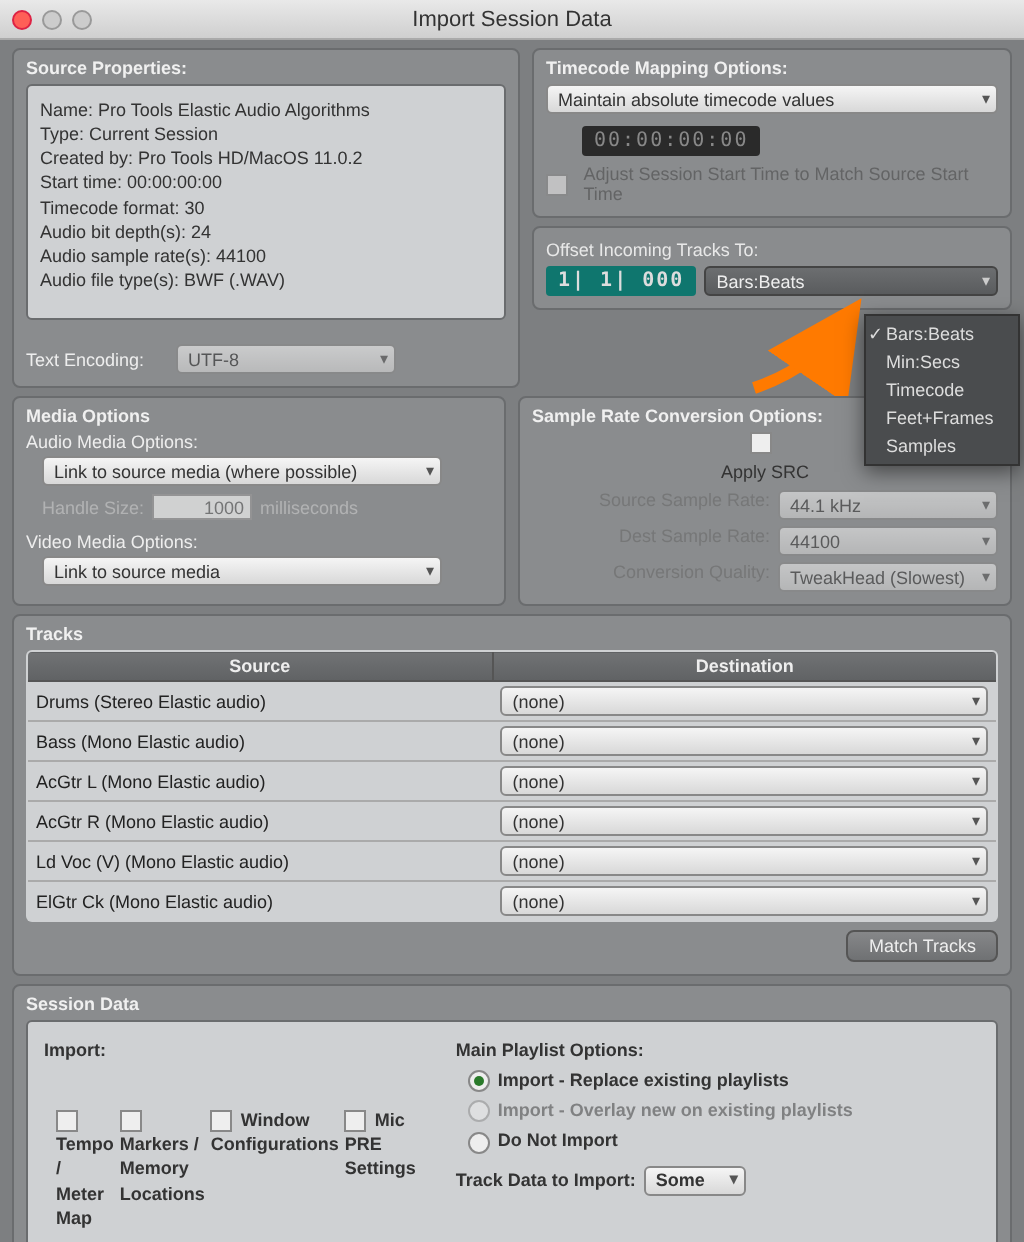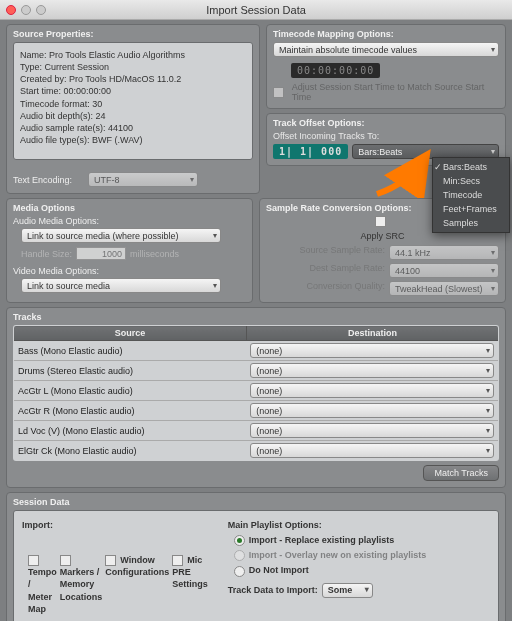--- a/index.html
+++ b/index.html
@@ -81,21 +81,20 @@
         <div style="margin:6px 0 4px 18px;">
           <span class="timecode-box">00:00:00:00</span>
         </div>
         <div style="display:flex; align-items:center; gap:4px; opacity:.55;">
           <span class="checkbox"></span>
           <span class="label" style="color:#444;">Adjust Session Start Time to Match Source Start Time</span>
         </div>
       </div>
 
       <div class="panel" style="position:relative;">
-        <div class="panel-title">Track Offset Options:</div>
         <div class="label" style="margin:2px 0 3px 0;">Offset Incoming Tracks To:</div>
         <div style="display:flex; gap:4px; align-items:center;">
           <span class="timecode-box" style="background:#0f766e; color:#ddd;font-weight:bold;">1| 1| 000</span>
           <div class="select dark" style="flex:1;">
               <span>Bars:Beats</span>
             </div>
         </div>
 
         <svg class="arrow" style="left:105px; top:35px;" viewBox="0 0 60 50">
           <defs>
@@ -156,29 +155,29 @@
     <div class="panel-title">Tracks</div>
     <table class="track-table">
       <thead>
           <tr>
         <th style="width:48%;">Source</th>
         <th>Destination</th>
       </tr>
         </thead>
       <tbody id="tracks-body">
           <tr>
+            <td>Drums (Stereo Elastic audio)</td>
+            <td>
+              <div class="select" style="width: 100%;">
+                <span>(none)</span>
+              </div>
+            </td>
+          </tr>
+          <tr>
             <td>Bass (Mono Elastic audio)</td>
-            <td>
-              <div class="select" style="width: 100%;">
-                <span>(none)</span>
-              </div>
-            </td>
-          </tr>
-          <tr>
-            <td>Drums (Stereo Elastic audio)</td>
             <td>
               <div class="select" style="width: 100%;">
                 <span>(none)</span>
               </div>
             </td>
           </tr>
           <tr>
             <td>AcGtr L (Mono Elastic audio)</td>
             <td>
               <div class="select" style="width: 100%;">

